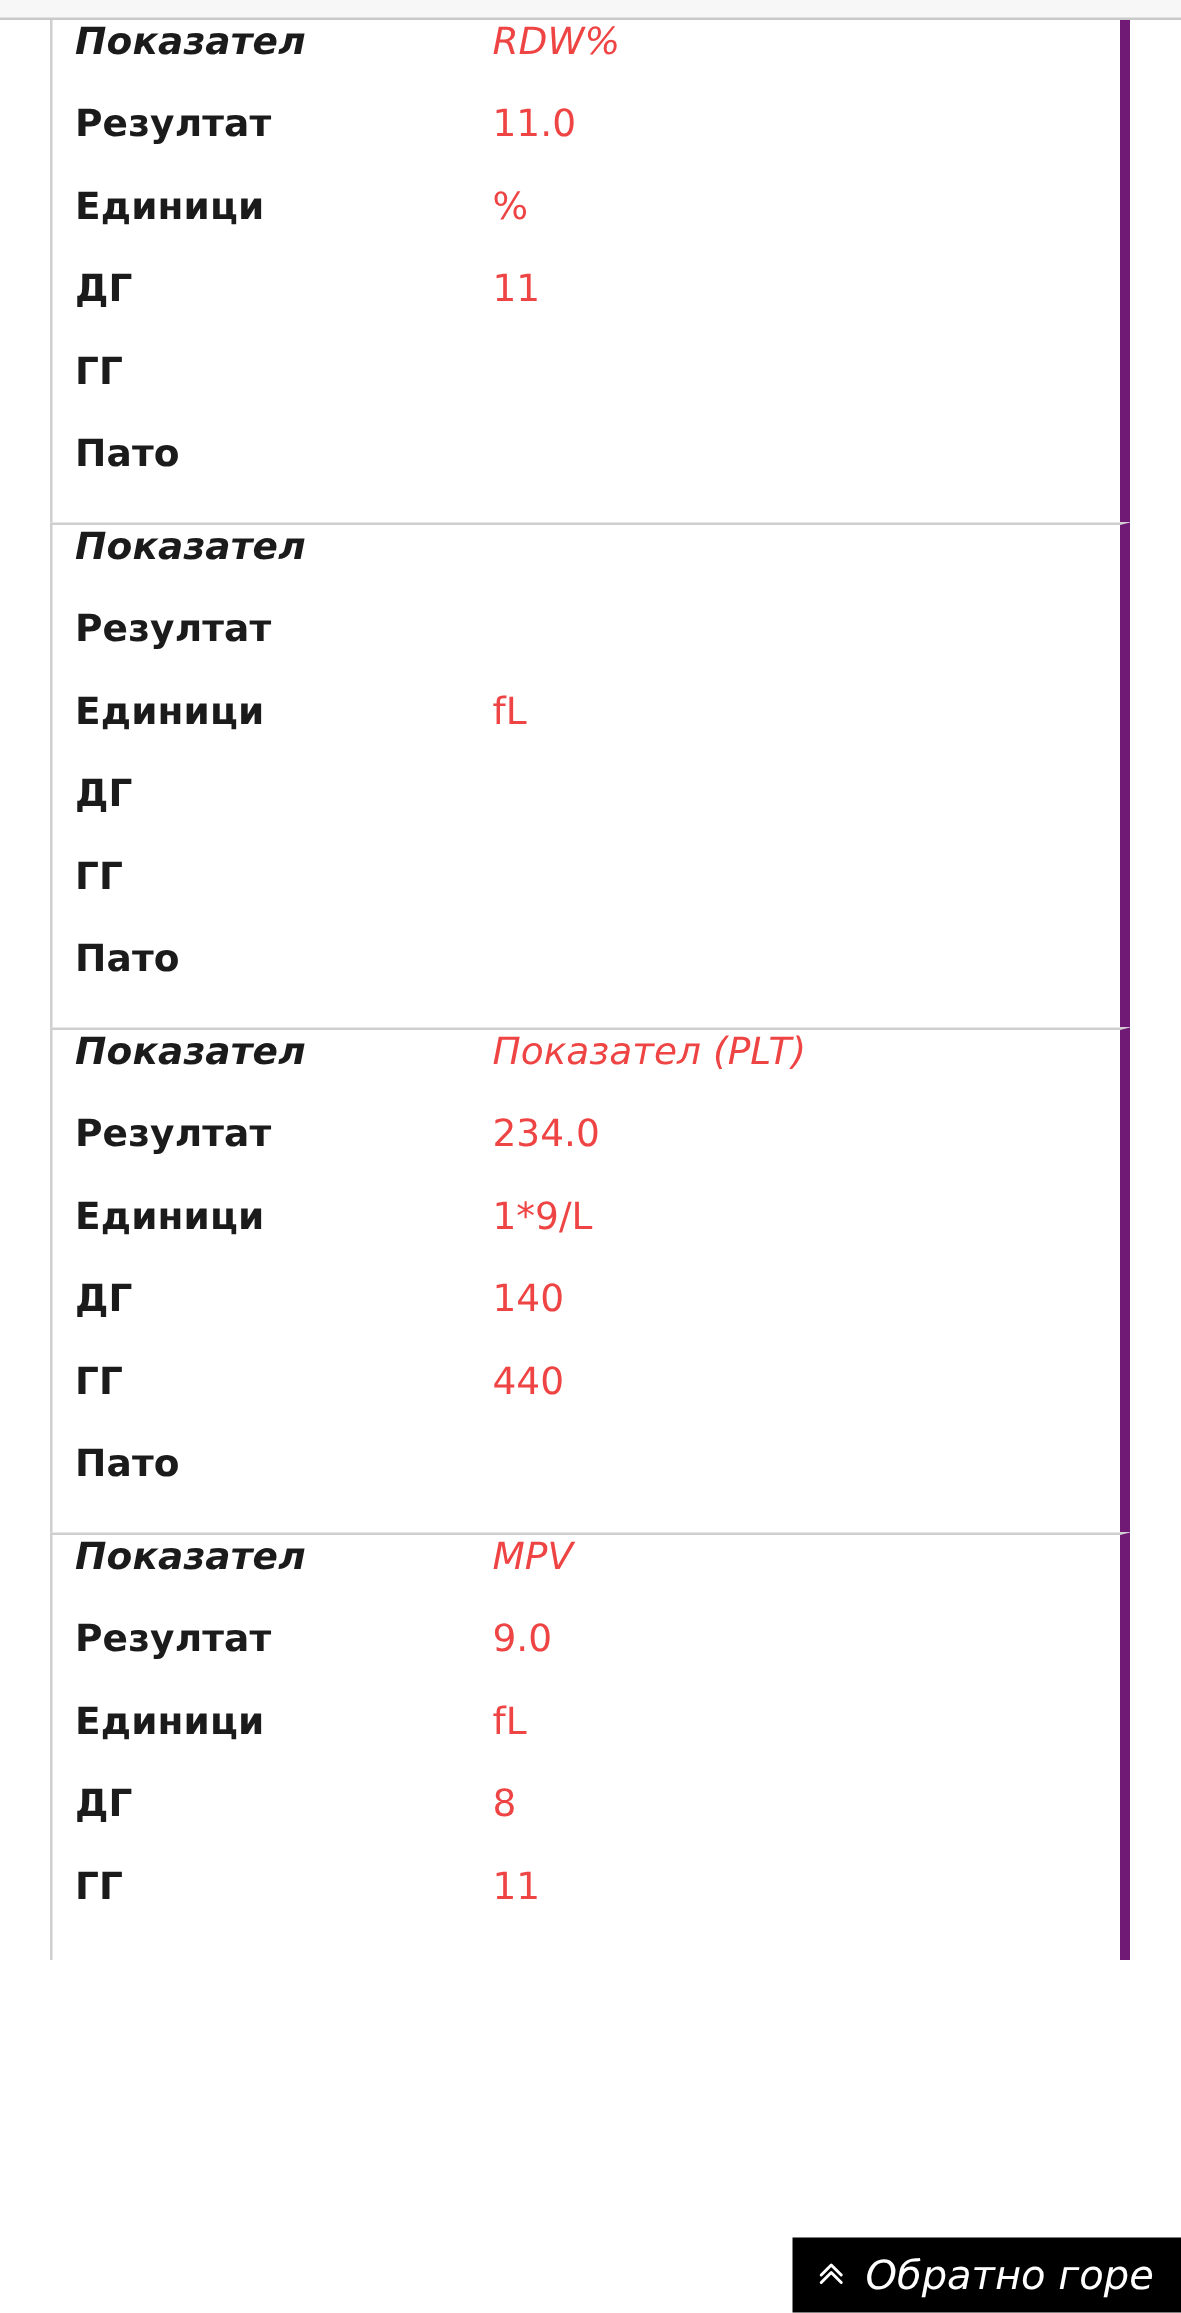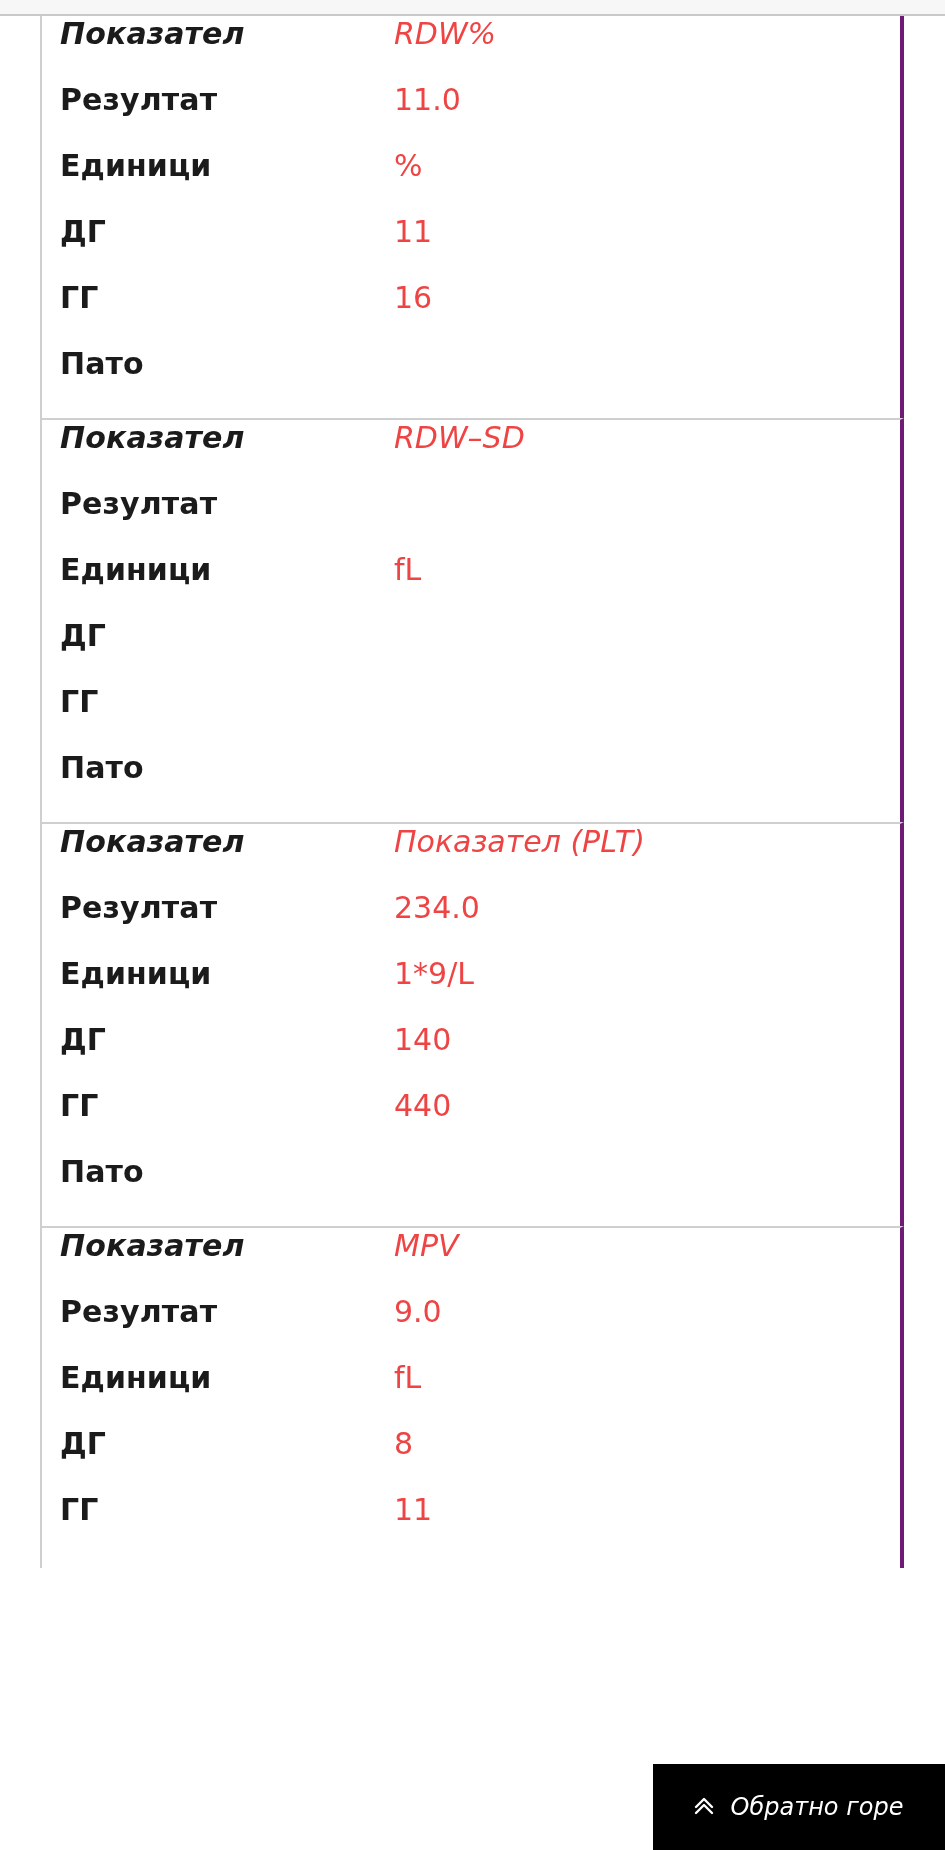--- a/index.html
+++ b/index.html
@@ -40,21 +40,21 @@
     position: absolute;
     top: 16px;
     left: 40px;
     width: 864px;
   }
 
   
   .card {
     border-top: 2px solid #cfcfcf;
     border-left: 2px solid #cfcfcf;
-    border-right: 4px solid #701a75;
+    border-right: 8px solid #701a75;
     background: #ffffff;
     box-sizing: border-box;
     padding: 0 0 10px 0;
   }
   .card:first-child {
     border-top: none;
   }
   .card.last {
     border-bottom: none;
   }
@@ -96,29 +96,29 @@
     color: #2a2a2a;
   }
 
   
   .back-top {
     position: absolute;
     right: 0;
     bottom: 0;
     background: #000000;
     color: #ffffff;
-    height: 86px;
+    height: 60px;
     min-width: 292px;
     display: flex;
     align-items: center;
     justify-content: center;
     gap: 14px;
     padding: 0 22px 0 18px;
     box-sizing: border-box;
-    font-size: 24px;
+    font-size: 32px;
     font-style: italic;
     white-space: nowrap;
   }
   .back-top .chev {
     font-size: 26px;
     font-style: normal;
     line-height: 1;
     display: inline-block;
     transform: translateY(1px);
   }
@@ -147,32 +147,30 @@
       <div class="row">
         <div class="label">Единици</div>
         <div class="value">%</div>
       </div>
       <div class="row">
         <div class="label">ДГ</div>
         <div class="value">11</div>
       </div>
       <div class="row">
         <div class="label">ГГ</div>
-        <div class="value">16</div>
       </div>
       <div class="row pato">
         <div class="label">Пато</div>
         <div class="value"></div>
       </div>
     </div>
 
     <div class="card">
       <div class="row name">
         <div class="label">Показател</div>
-        <div class="value">RDW–SD</div>
       </div>
       <div class="row">
         <div class="label">Резултат</div>
       </div>
       <div class="row">
         <div class="label">Единици</div>
         <div class="value">fL</div>
       </div>
       <div class="row">
         <div class="label">ДГ</div>

